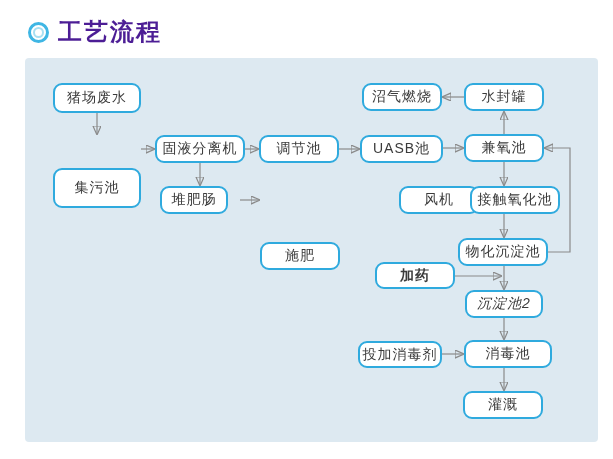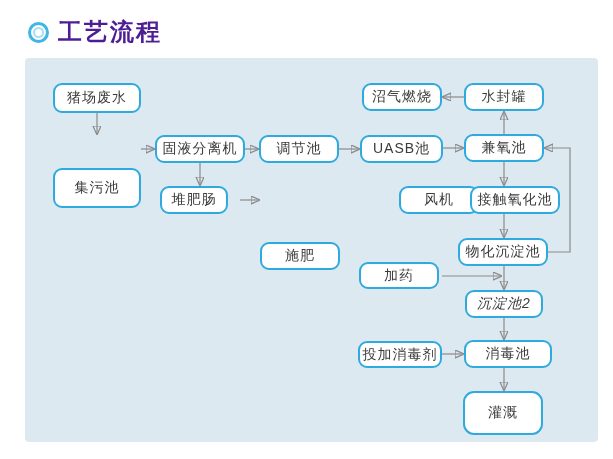--- a/index.html
+++ b/index.html
@@ -80,18 +80,18 @@
     <div class="node" style="left: 234px; top: 77px; width: 80px; height: 28px;">调节池</div>
     <div class="node" style="left: 335px; top: 77px; width: 83px; height: 28px;">UASB池</div>
     <div class="node" style="left: 439px; top: 76px; width: 80px; height: 28px;">兼氧池</div>
     <div class="node" style="left: 337px; top: 25px; width: 80px; height: 28px;">沼气燃烧</div>
     <div class="node" style="left: 439px; top: 25px; width: 80px; height: 28px;">水封罐</div>
     <div class="node" style="left: 135px; top: 128px; width: 68px; height: 28px;">堆肥肠</div>
     <div class="node" style="left: 235px; top: 136px; width: 80px; height: 28px; margin-top: 48px;">施肥</div>
     <div class="node" style="left: 335px; top: 128px; width: 80px; height: 28px; margin-left: 39px;">风机</div>
     <div class="node" style="left: 433px; top: 128px; width: 90px; height: 28px; margin-left: 12px;">接触氧化池</div>
     <div class="node" style="left: 433px; top: 180px; width: 90px; height: 28px;">物化沉淀池</div>
-    <div class="node" style="left: 334px; top: 204px; width: 80px; height: 27px;">加药</div>
+    <div class="node" style="left: 350px; top: 204px; width: 80px; height: 27px; font-weight: bold;">加药</div>
     <div class="node" style="left: 440px; top: 232px; width: 78px; height: 28px; font-style: italic;">沉淀池2</div>
     <div class="node" style="left: 333px; top: 283px; width: 84px; height: 27px;">投加消毒剂</div>
     <div class="node" style="left: 439px; top: 282px; width: 88px; height: 28px;">消毒池</div>
-    <div class="node" style="left: 438px; top: 333px; width: 80px; height: 44px; border-radius: 11px;">灌溉</div>
+    <div class="node" style="left: 438px; top: 333px; width: 80px; height: 28px;">灌溉</div>
   </div>
 
 </body></html>

